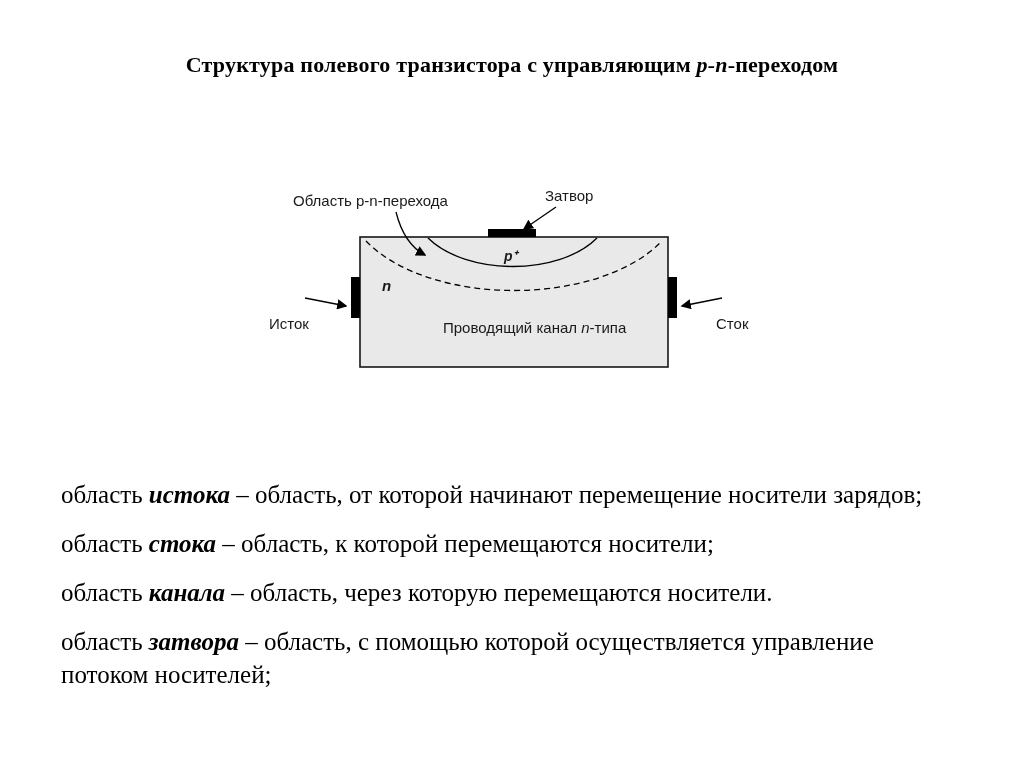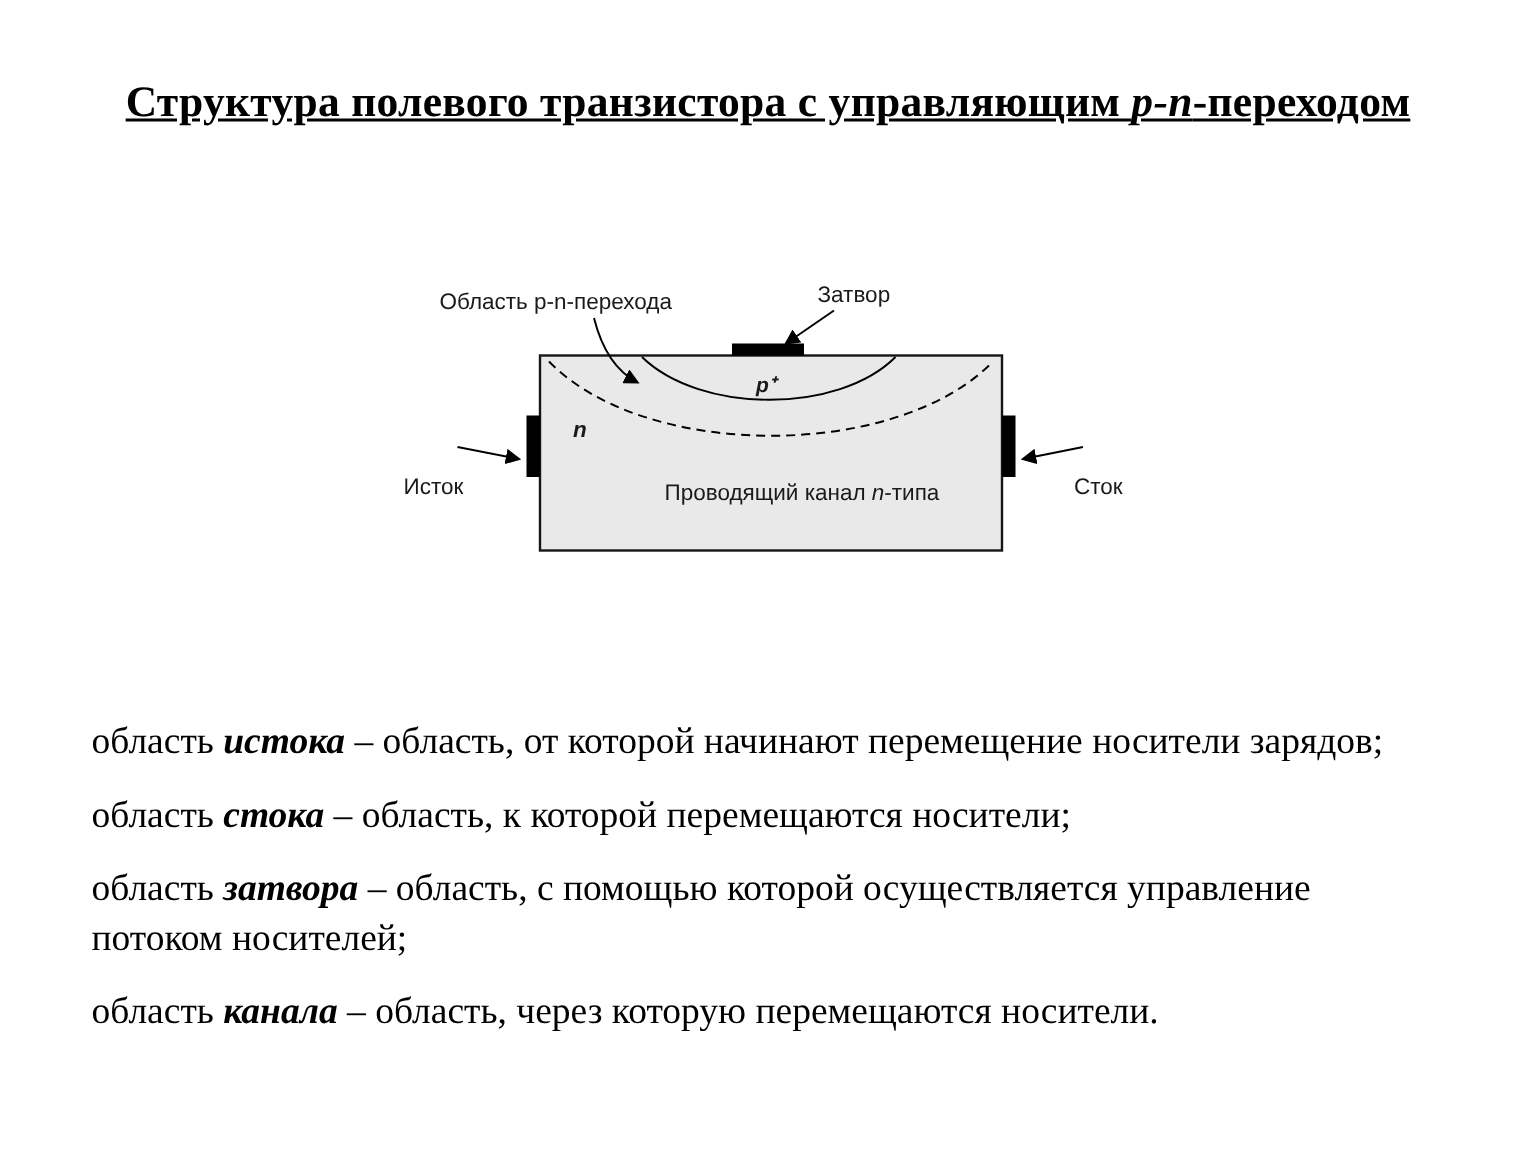--- a/index.html
+++ b/index.html
@@ -13,23 +13,22 @@
     font-family: "Liberation Serif", serif;
     color: #000;
   }
   .title {
     position: absolute;
     top: 52px;
     left: 0;
     width: 1024px;
     text-align: center;
     font-weight: bold;
-    font-size: 29px;
+    font-size: 22px;
     letter-spacing: 0.2px;
-    text-decoration: underline;
   }
   .italic { font-style: italic; }
   .diagram-svg {
     position: absolute;
     top: 0;
     left: 0;
   }
   .dlabel {
     font-family: "Liberation Sans", sans-serif;
     font-size: 15px;
@@ -86,15 +85,15 @@
   <text x="504" y="261" class="dlabel-small bi">p⁺</text>
   <text x="382" y="291" class="dlabel bi">n</text>
   <text x="443" y="333" class="dlabel"><tspan>Проводящий канал </tspan><tspan class="italic">n</tspan><tspan>-типа</tspan></text>
   <text x="269" y="329" class="dlabel">Исток</text>
   <text x="716" y="329" class="dlabel">Сток</text>
 </svg>
 
 <div class="defs-block">
   <p><span>область </span><span class="term">истока</span><span> – область, от которой начинают перемещение носители зарядов;</span></p>
   <p><span>область </span><span class="term">стока</span><span> – область, к которой перемещаются носители;</span></p>
+  <p><span>область </span><span class="term">канала</span><span> – область, через которую перемещаются носители.</span></p>
   <p><span>область </span><span class="term">затвора</span><span> – область, с помощью которой осуществляется управление потоком носителей;</span></p>
-  <p><span>область </span><span class="term">канала</span><span> – область, через которую перемещаются носители.</span></p>
 </div>
 
 </body></html>

